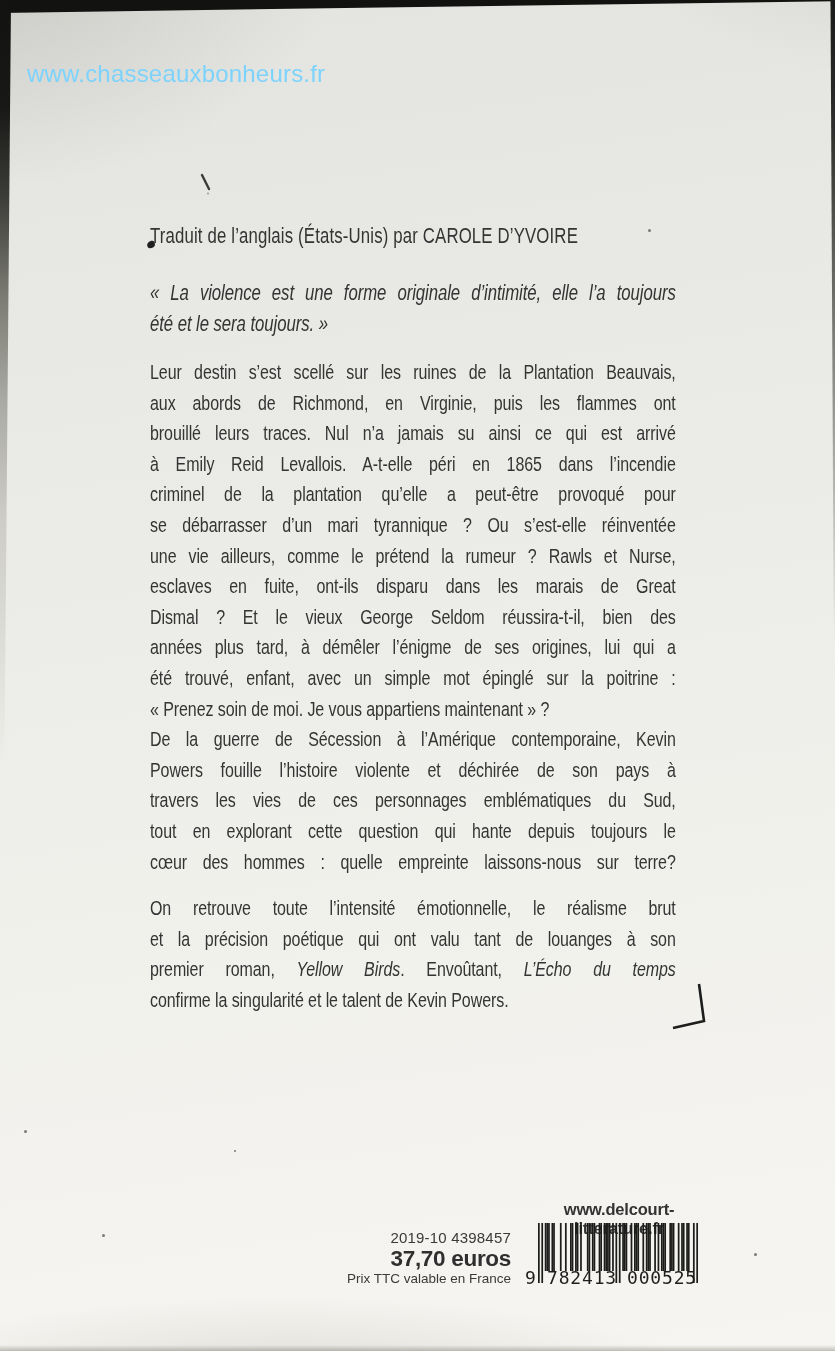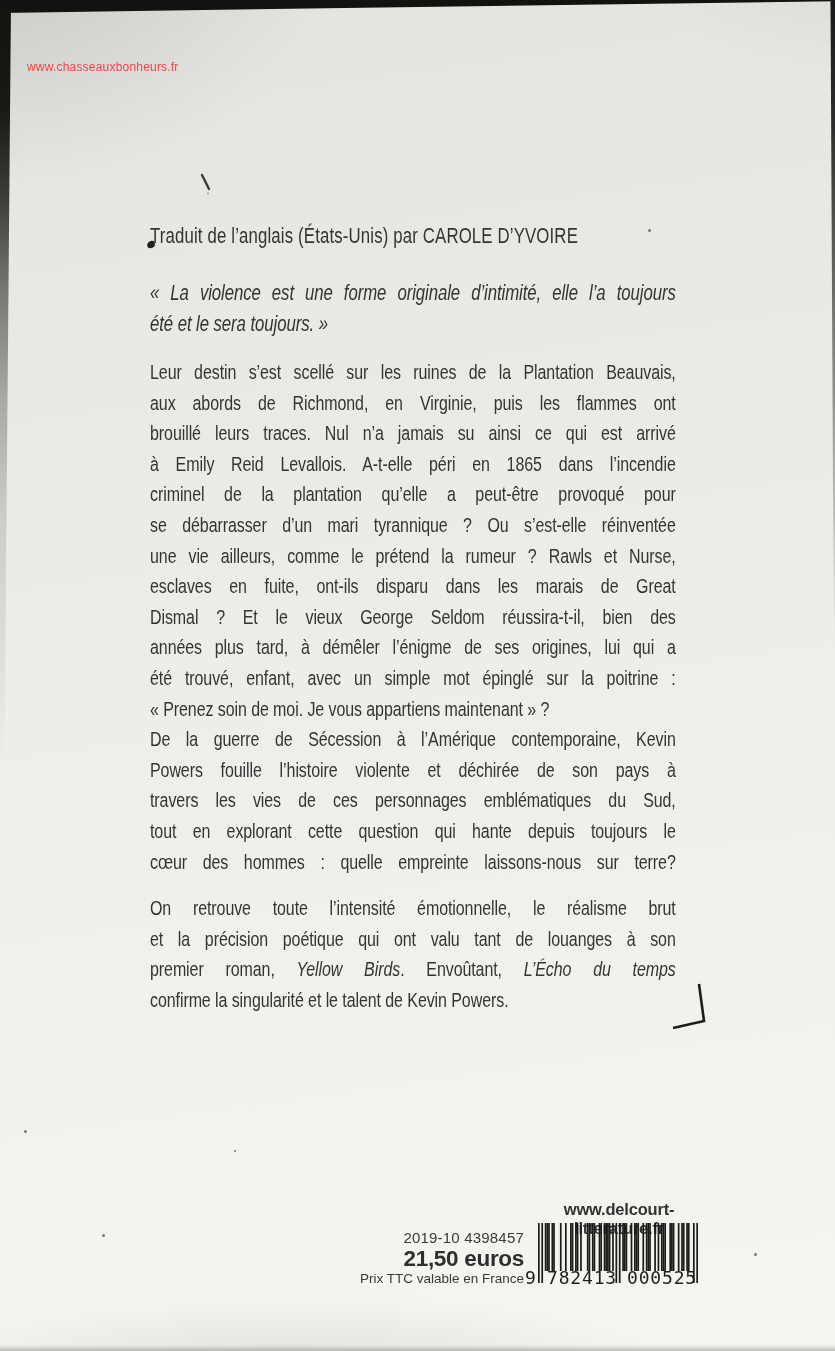--- a/index.html
+++ b/index.html
@@ -17,21 +17,21 @@
             clip-path:polygon(0 0,100% 0,100% 9%,0 92%);}
   .edge-left{position:absolute;top:0;left:0;width:11px;height:760px;
              background:linear-gradient(to bottom,#121211 0%,#181816 14%,#3c3c39 26%,#77776f 38%,#a8a8a2 52%,#cdccc6 68%,rgba(236,236,230,0) 100%);
              clip-path:polygon(0 0,100% 0,40% 100%,0 100%);}
   .edge-right{position:absolute;top:0;right:0;width:6px;height:640px;
               background:linear-gradient(to bottom,#1a1a19 0%,#2e2e2c 20%,#6b6b66 45%,rgba(220,220,214,0) 100%);
               clip-path:polygon(25% 0,100% 0,100% 100%,80% 100%);}
   .edge-bottom{position:absolute;bottom:0;left:0;width:100%;height:6px;
                background:linear-gradient(to top,rgba(100,100,92,.38),rgba(100,100,92,0));}
 
-  .watermark{position:absolute;left:27px;top:60px;font-size:12px;color:#ef4444;letter-spacing:.2px;}
+  .watermark{position:absolute;left:27px;top:60px;font-size:24px;color:#7dd3fc;letter-spacing:.2px;}
 
   
   .text-column{position:absolute;left:150px;top:224px;width:674px;height:820px;
                transform:scaleX(.78);transform-origin:0 0;color:#343434;}
   .credit{position:absolute;left:0;top:0;width:100%;font-size:21.5px;white-space:nowrap;letter-spacing:.2px;}
   .quote{position:absolute;left:0;top:54px;width:100%;font-style:italic;font-size:21.5px;line-height:31px;}
   .synopsis{position:absolute;left:0;top:133px;width:100%;font-size:20.5px;line-height:30.6px;}
   .praise{position:absolute;left:0;top:669px;width:100%;font-size:20.5px;line-height:30.6px;}
   .tline{text-align:left;letter-spacing:-.1px;}
   .tline.just{text-align:justify;text-align-last:justify;}
@@ -39,21 +39,21 @@
   
   .pen-mark{position:absolute;left:199px;top:173px;width:14px;height:22px;}
   .ink-blot{position:absolute;left:147px;top:241px;width:8px;height:7px;background:#202020;
             border-radius:60% 40% 55% 45%;transform:rotate(-14deg);}
   .dot{position:absolute;border-radius:50%;background:#7a7a75;}
   .corner-mark{position:absolute;left:670px;top:980px;width:46px;height:54px;}
 
   
   .site{position:absolute;left:528px;top:1200px;width:182px;text-align:center;
         font-size:16.5px;font-weight:bold;color:#333;letter-spacing:-.2px;}
-  .price-block{position:absolute;left:296px;top:1229px;width:228px;text-align:right;color:#3a3a3a;}
+  .price-block{position:absolute;left:283px;top:1229px;width:228px;text-align:right;color:#3a3a3a;}
   .print-code{font-size:15px;line-height:17px;letter-spacing:.2px;}
   .price{font-size:22.5px;font-weight:bold;line-height:25px;letter-spacing:-.3px;color:#2f2f2f;}
   .price-note{font-size:13.5px;line-height:16px;text-align:right;}
   .barcode{position:absolute;left:538px;top:1223px;width:160px;height:60px;}
   .barcode svg{position:absolute;left:0;top:0;}
   .bc-lead{position:absolute;left:-13px;top:44px;font-family:"DejaVu Sans Mono",monospace;
            font-size:18px;color:#1e1e1e;}
   .bc-digits{position:absolute;top:44px;width:74px;text-align:center;
              font-family:"DejaVu Sans Mono",monospace;font-size:18px;letter-spacing:.8px;color:#1e1e1e;}
   .bc-left{left:7px;} .bc-right{left:87px;}
@@ -113,21 +113,21 @@
   </div>
 
   <svg class="corner-mark" viewBox="0 0 46 54">
     <polyline points="29,4 34,41 3,48" fill="none" stroke="#1d1d1d" stroke-width="2.6" stroke-linejoin="miter"></polyline>
   </svg>
 
   <div class="site">www.delcourt-litterature.fr</div>
 
   <div class="price-block">
     <div class="print-code">2019-10 4398457</div>
-    <div class="price">21,50 euros</div>
+    <div class="price">37,70 euros</div>
     <div class="price-note">Prix TTC valable en France</div>
   </div>
 
   <div class="barcode">
     <span class="bc-lead">9</span>
     <span class="bc-digits bc-left">782413</span>
     <span class="bc-digits bc-right">000525</span>
   <svg viewBox="0 0 95 60" preserveAspectRatio="none" width="160" height="60">
         <rect x="0" y="0" width="1.02" height="60" fill="#1c1c1b"></rect>
         <rect x="2" y="0" width="1.02" height="60" fill="#1c1c1b"></rect>

